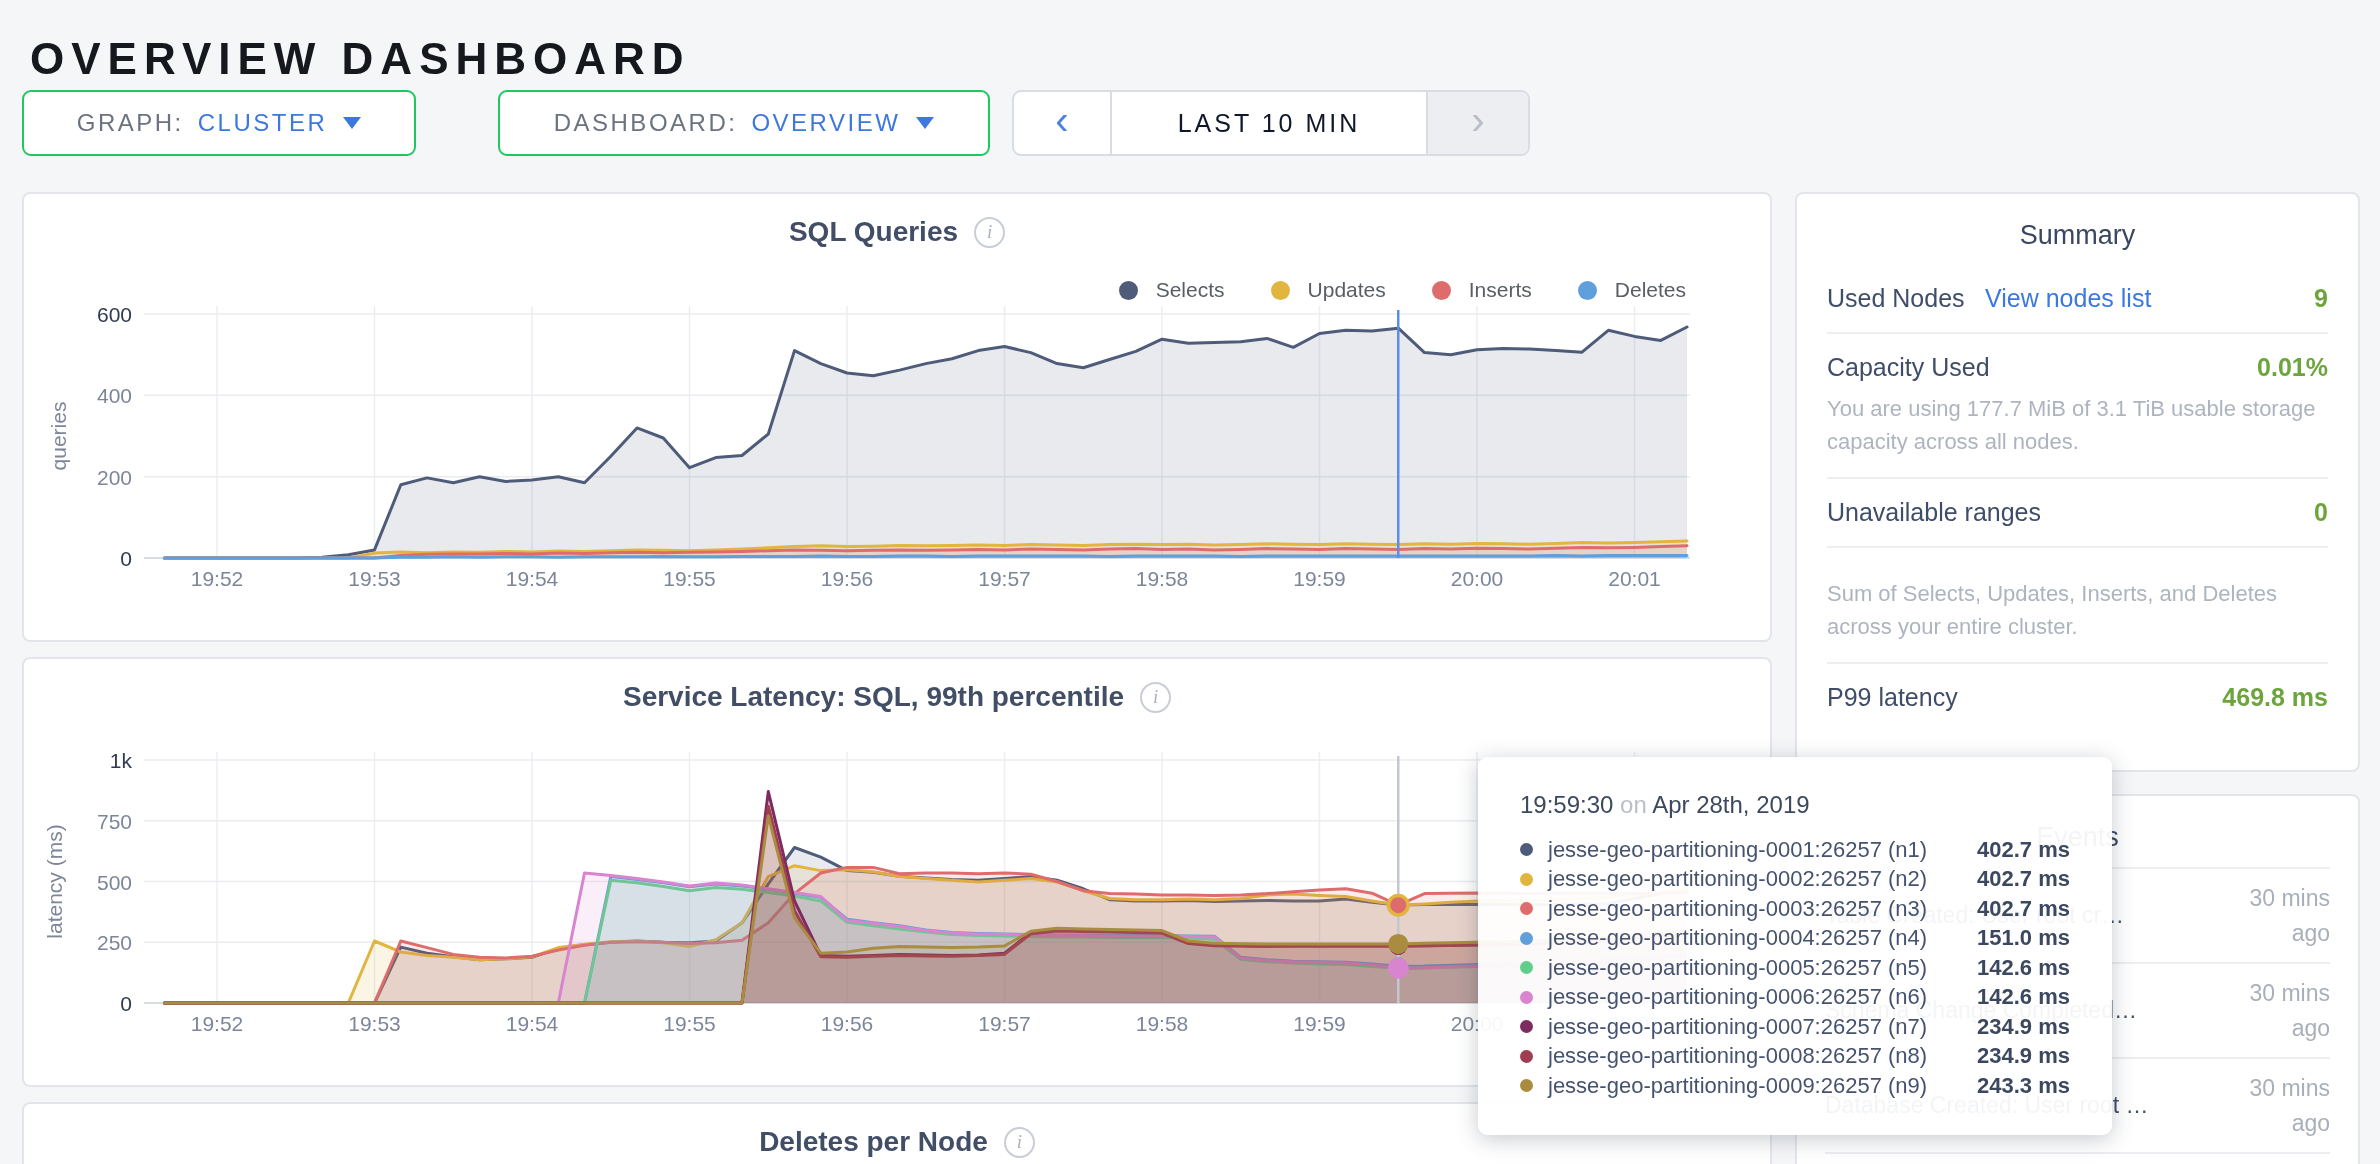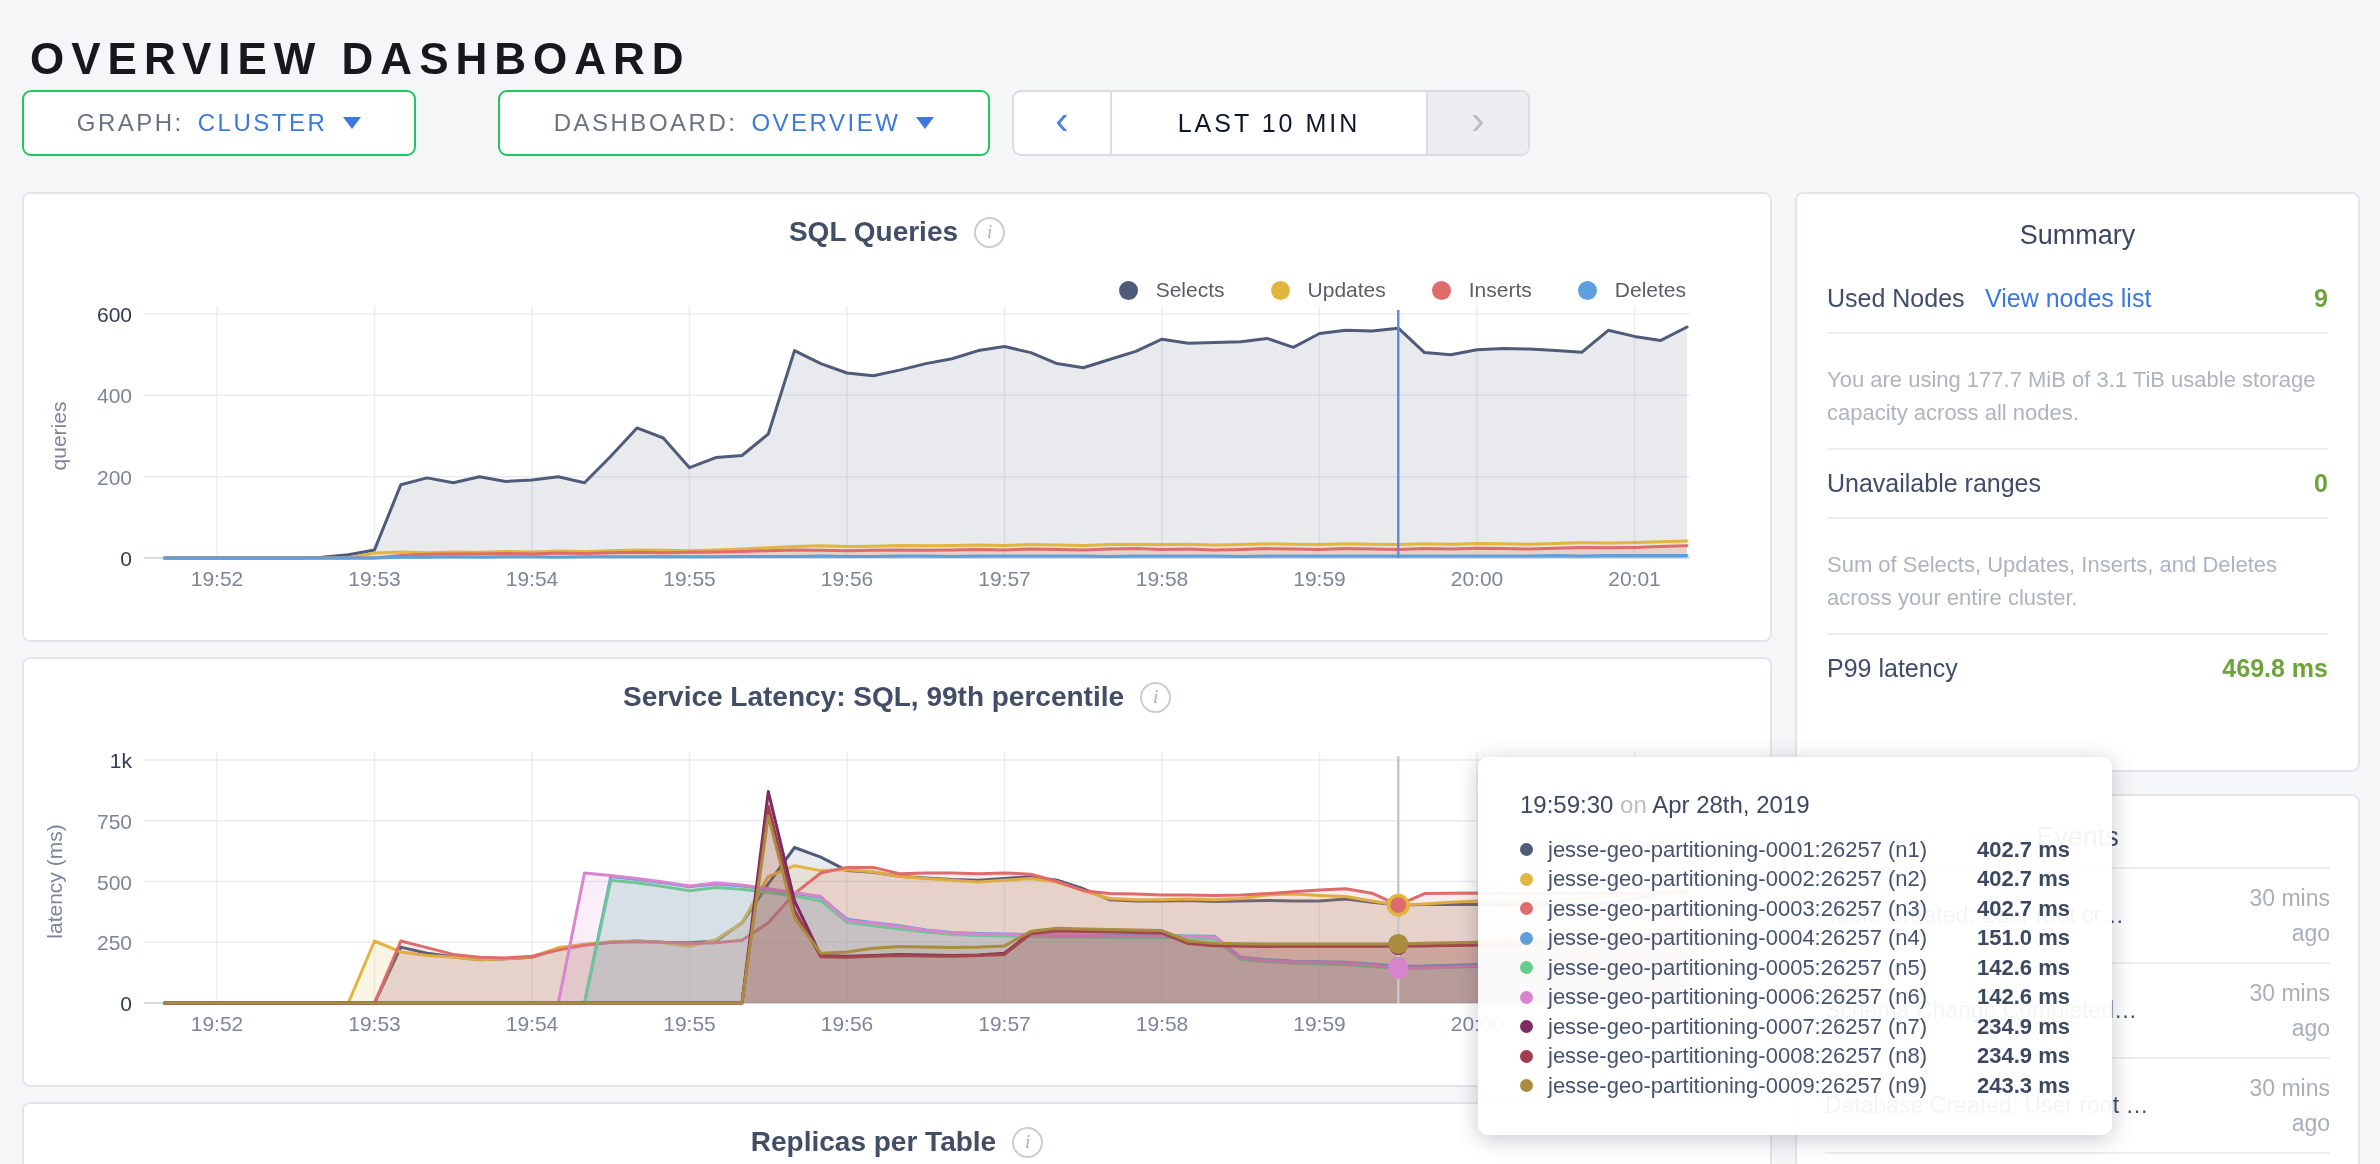--- a/index.html
+++ b/index.html
@@ -223,37 +223,41 @@
       <circle cx="1374.25" cy="284.8781" r="10" fill="#a98c3f"></circle>
     </svg>
   <div class="chart-head">
     <span class="chart-title">Service Latency: SQL, 99th percentile</span>
     <span class="info-i">i</span>
   </div>
 </div>
 
 <div id="card-replicas" class="card">
   <div class="chart-head">
-    <span class="chart-title">Replicas per Table</span>
+    <span class="chart-title">Deletes per Node</span>
     <span class="info-i">i</span>
   </div>
 </div>
 
 <div id="card-summary" class="card">
   <div class="panel-title">Summary</div>
   <div class="srow">
     <div class="srow-line">
       <span>
         <span class="s-label">Used Nodes</span>
         <span class="s-link">View nodes list</span>
       </span>
       <span class="s-value">9</span>
     </div>
   </div>
   <div class="srow">
+    <div class="srow-line">
+      <span class="s-label">Capacity Used</span>
+      <span class="s-value">0.01%</span>
+    </div>
     <div class="s-desc">You are using 177.7 MiB of 3.1 TiB usable storage capacity across all nodes.</div>
   </div>
   <div class="srow">
     <div class="srow-line">
       <span class="s-label">Unavailable ranges</span>
       <span class="s-value">0</span>
     </div>
   </div>
   <div class="srow">
     <div class="s-desc">Sum of Selects, Updates, Inserts, and Deletes across your entire cluster.</div>

